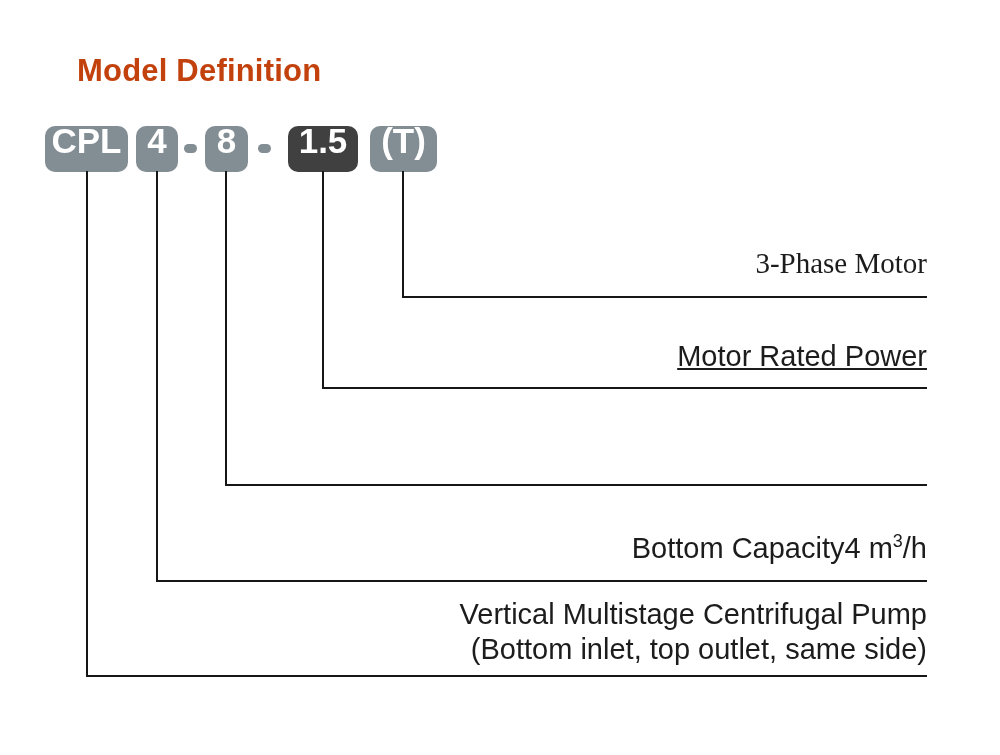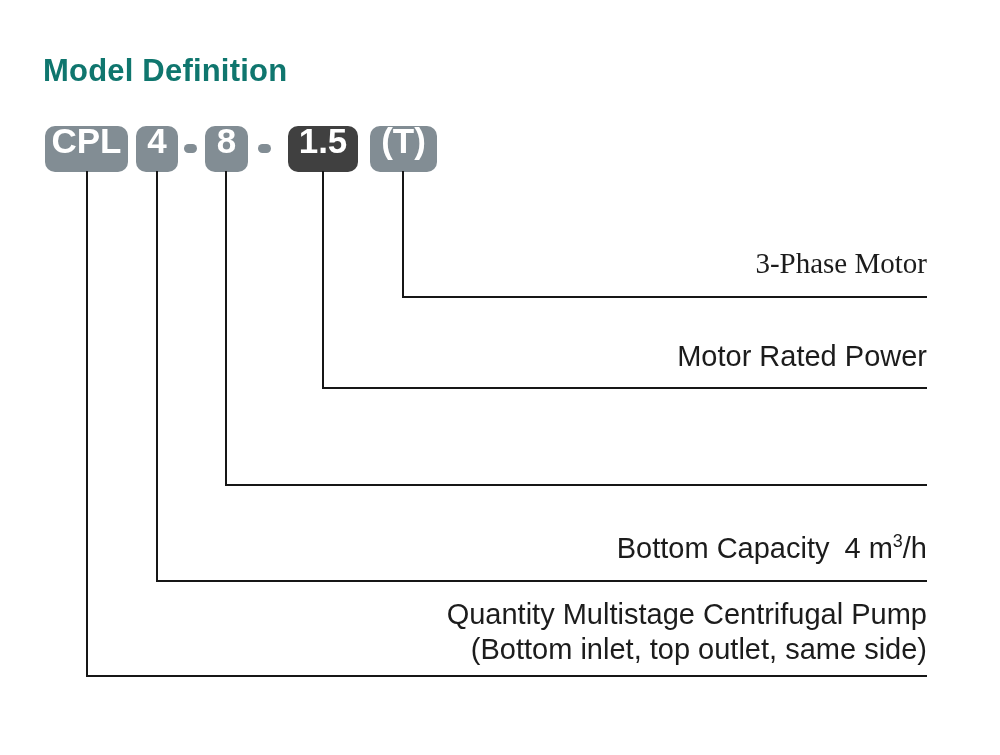--- a/index.html
+++ b/index.html
@@ -59,29 +59,29 @@
   .legend-label {
     position: absolute;
     right: 73px;
     font-size: 29px;
     color: #1c1c1c;
     white-space: nowrap;
     text-align: right;
     line-height: 35px;
   }
 
-  .cap-val { margin-left: 15px; }
+  .cap-val { }
   .cap-val sup { font-size: 62%; vertical-align: super; line-height: 0; }
 </style>
 </head>
 <body>
 
 <div class="canvas">
 
-  <div class="page-title" style="color: #0f766e;">Model Definition</div>
+  <div class="page-title" style="color: #c2410c; margin-left: 34px;">Model Definition</div>
 
   <div class="code-box" style="left: 45px; width: 83px; background: rgb(130, 141, 148); color: rgb(255, 255, 255);">CPL</div>
   <div class="code-box" style="left: 136px; width: 42px; background: rgb(130, 141, 148); color: rgb(255, 255, 255);">4</div>
   <div class="code-box" style="left: 205px; width: 43px; background: rgb(130, 141, 148); color: rgb(255, 255, 255);">8</div>
   <div class="code-box" style="left: 288px; width: 70px; background: #404040; color: rgb(255, 255, 255);">1.5</div>
   <div class="code-box" style="left: 370px; width: 67px; background: rgb(130, 141, 148); color: rgb(255, 255, 255);">(T)</div>
 
   <div class="dash" style="left: 184px; background: rgb(130, 141, 148);"></div>
   <div class="dash" style="left: 258px; background: rgb(130, 141, 148);"></div>
 
@@ -95,25 +95,25 @@
   <div class="hline" style="left: 225px; top: 484px; width: 702px; background: rgb(22, 22, 22);"></div>
 
   <div class="vline" style="left: 156px; top: 171px; height: 411px; background: rgb(22, 22, 22);"></div>
   <div class="hline" style="left: 156px; top: 580px; width: 771px; background: rgb(22, 22, 22);"></div>
 
   <div class="vline" style="left: 86px; top: 171px; height: 506px; background: rgb(22, 22, 22);"></div>
   <div class="hline" style="left: 86px; top: 675px; width: 841px; background: rgb(22, 22, 22);"></div>
 
   <div class="legend-label" style="top:246px;font-family:Liberation Serif, serif;">3-Phase Motor</div>
 
-  <div class="legend-label" style="top:339px;">Motor Rated Power</div>
+  <div class="legend-label" style="top:339px;text-decoration:underline;">Motor Rated Power</div>
 
 
   <div class="legend-label" style="top:531px;">
     <span>Bottom Capacity</span><span class="cap-val"><span>4 m</span><sup>3</sup><span>/h</span></span>
   </div>
 
   <div class="legend-label" style="top:597px;">
-    <span>Quantity Multistage Centrifugal Pump</span><br>
+    <span>Vertical Multistage Centrifugal Pump</span><br>
     <span>(Bottom inlet, top outlet, same side)</span>
   </div>
 
 </div>
 
 </body></html>

